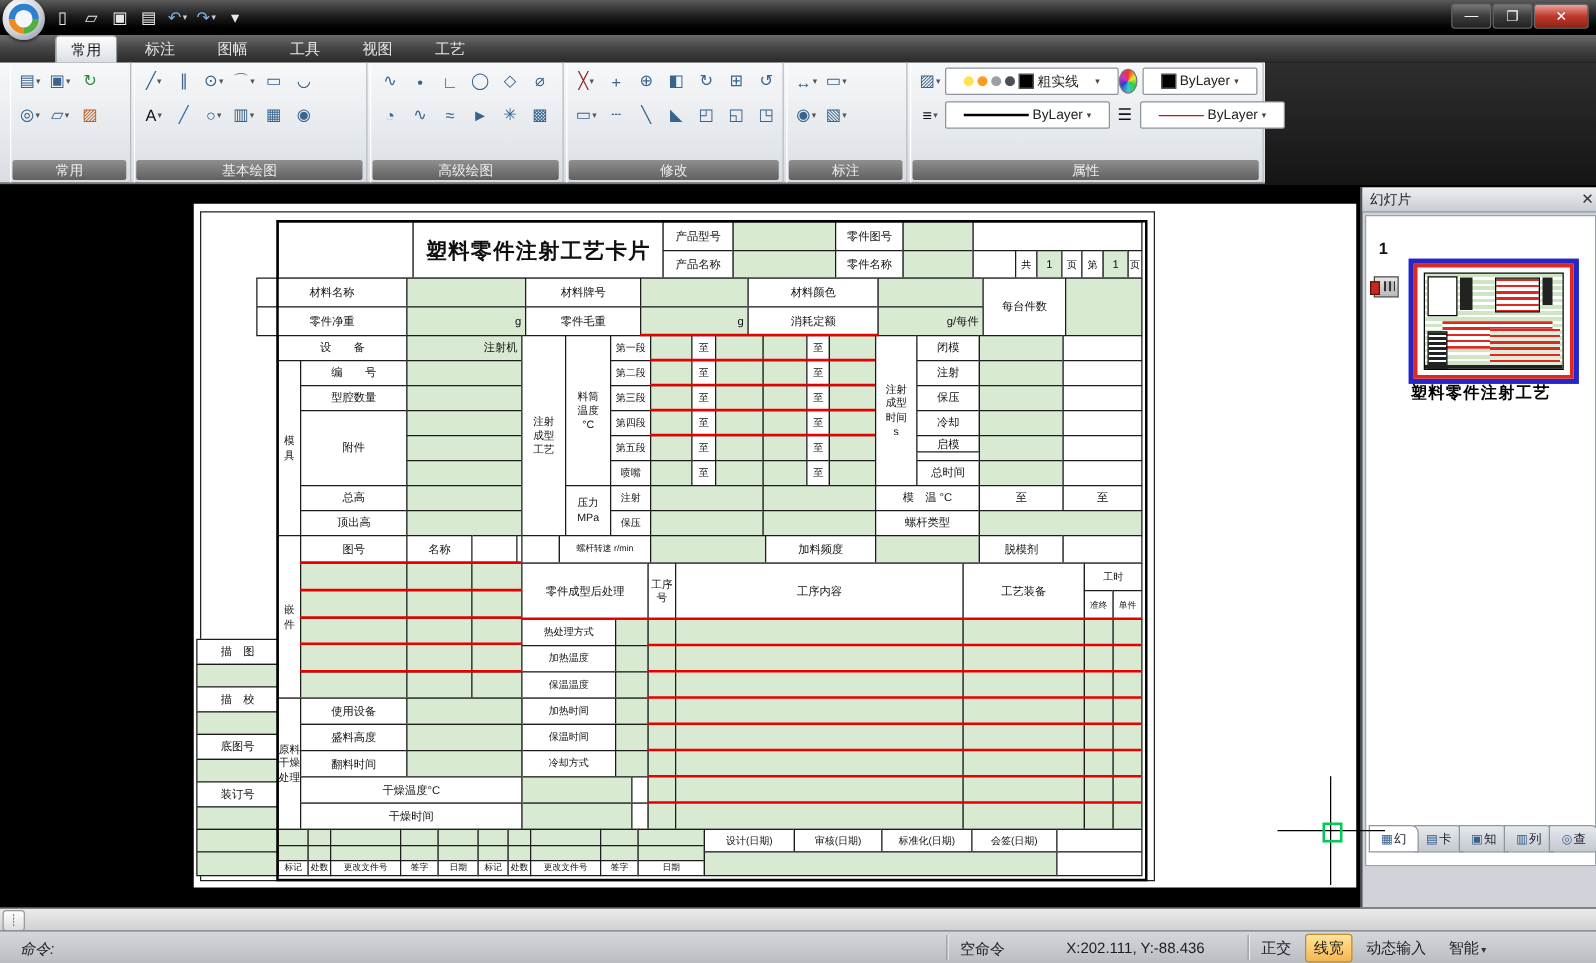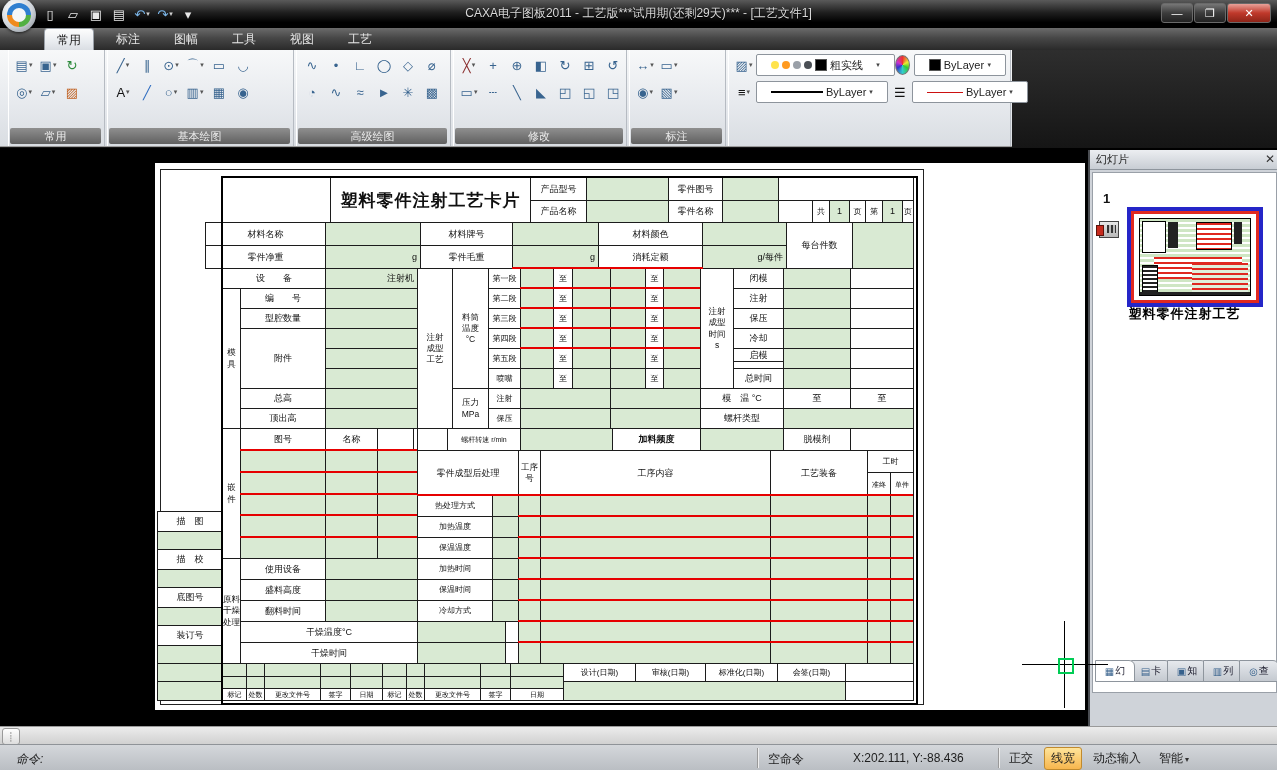--- a/index.html
+++ b/index.html
@@ -134,21 +134,20 @@
     </div>
   <div id="qat">
       <div class="qbtn">▯</div>
       <div class="qbtn">▱</div>
       <div class="qbtn">▣</div>
       <div class="qbtn">▤</div>
       <div class="qbtn" style="color: rgb(122, 180, 230);">↶<span class="dd">▾</span></div>
       <div class="qbtn" style="color: rgb(122, 180, 230);">↷<span class="dd">▾</span></div>
       <div class="qbtn">▾</div>
     </div>
-  <div id="title-text">CAXA电子图板2011 - 工艺版***试用期(还剩29天)*** - [工艺文件1]</div>
   <div id="winbtns">
     <div class="wbtn">—</div>
     <div class="wbtn">❐</div>
     <div class="wbtn close">✕</div>
   </div>
 </div>
 
 <div id="tabrow">
   <div id="rtabs">
       <div class="tab active">常用</div>
@@ -290,20 +289,21 @@
               <span class="ddt">▾</span>
             </div>
             <div class="ricon" style="color: rgb(17, 17, 17);">☰</div>
             <div class="inset" style="width: 86px;">
               <div class="lineswatch red"></div>
               <span style="margin-left: auto;">ByLayer</span>
               <span class="ddt">▾</span>
             </div>
           </div>
         </div>
+        <div class="glabel">属性</div>
       </div>
     </div>
 </div>
 
 <div id="canvas"></div>
 <div id="paper"></div>
 <div id="frame"></div>
 <div id="cells">
     <div class="cell w" style="left: 222px; top: 177px; width: 109px; height: 46px;"></div>
     <div class="cell w t" style="left: 330px; top: 177px; width: 201px; height: 46px;">塑料零件注射工艺卡片</div>
@@ -437,21 +437,21 @@
     <div class="cell w" style="left: 700px; top: 408px; width: 84px; height: 21px;">螺杆类型</div>
     <div class="cell g" style="left: 783px; top: 408px; width: 131px; height: 21px;"></div>
     <div class="cell w m" style="left: 222px; top: 428px; width: 19px; height: 131px;">嵌
 件</div>
     <div class="cell w" style="left: 240px; top: 428px; width: 86px; height: 23px;">图号</div>
     <div class="cell w" style="left: 325px; top: 428px; width: 53px; height: 23px;">名称</div>
     <div class="cell w" style="left: 377px; top: 428px; width: 41px; height: 23px; margin-left: 36px;">数量</div>
     <div class="cell w" style="left: 417px; top: 428px; width: 31px; height: 23px;"></div>
     <div class="cell w xs" style="left: 447px; top: 428px; width: 74px; height: 23px;">螺杆转速 r/min</div>
     <div class="cell g" style="left: 520px; top: 428px; width: 93px; height: 23px;"></div>
-    <div class="cell w" style="left: 612px; top: 428px; width: 89px; height: 23px; font-weight: bold;">加料频度</div>
+    <div class="cell w" style="left: 612px; top: 428px; width: 89px; height: 23px;">加料频度</div>
     <div class="cell g" style="left: 700px; top: 428px; width: 84px; height: 23px;"></div>
     <div class="cell w" style="left: 783px; top: 428px; width: 68px; height: 23px;">脱模剂</div>
     <div class="cell w" style="left: 850px; top: 428px; width: 64px; height: 23px;"></div>
     <div class="cell g" style="left: 240px; top: 450px; width: 86px; height: 23px;"></div>
     <div class="cell g" style="left: 325px; top: 450px; width: 53px; height: 23px;"></div>
     <div class="cell g" style="left: 377px; top: 450px; width: 41px; height: 23px;"></div>
     <div class="cell g" style="left: 240px; top: 472px; width: 86px; height: 23px;"></div>
     <div class="cell g" style="left: 325px; top: 472px; width: 53px; height: 23px;"></div>
     <div class="cell g" style="left: 377px; top: 472px; width: 41px; height: 23px;"></div>
     <div class="cell g" style="left: 240px; top: 494px; width: 86px; height: 22px;"></div>

